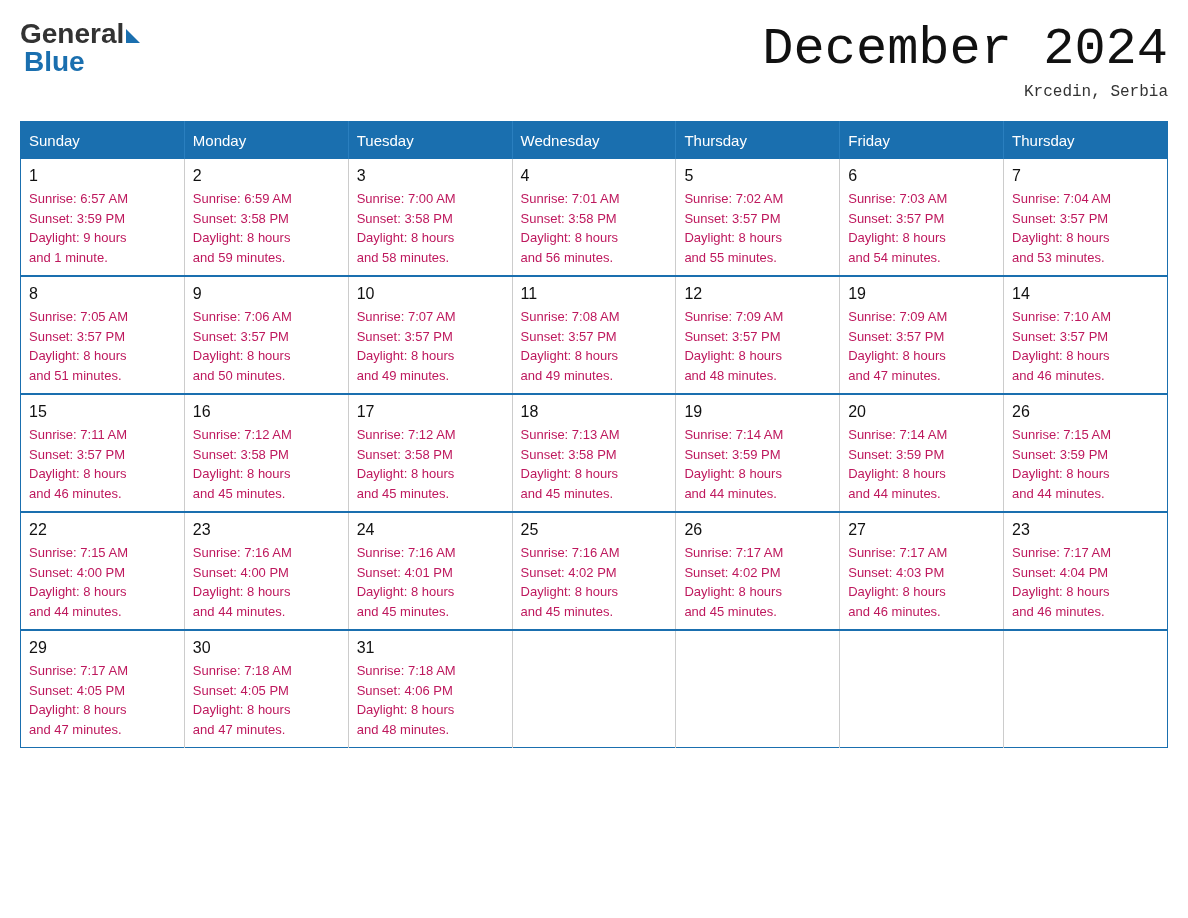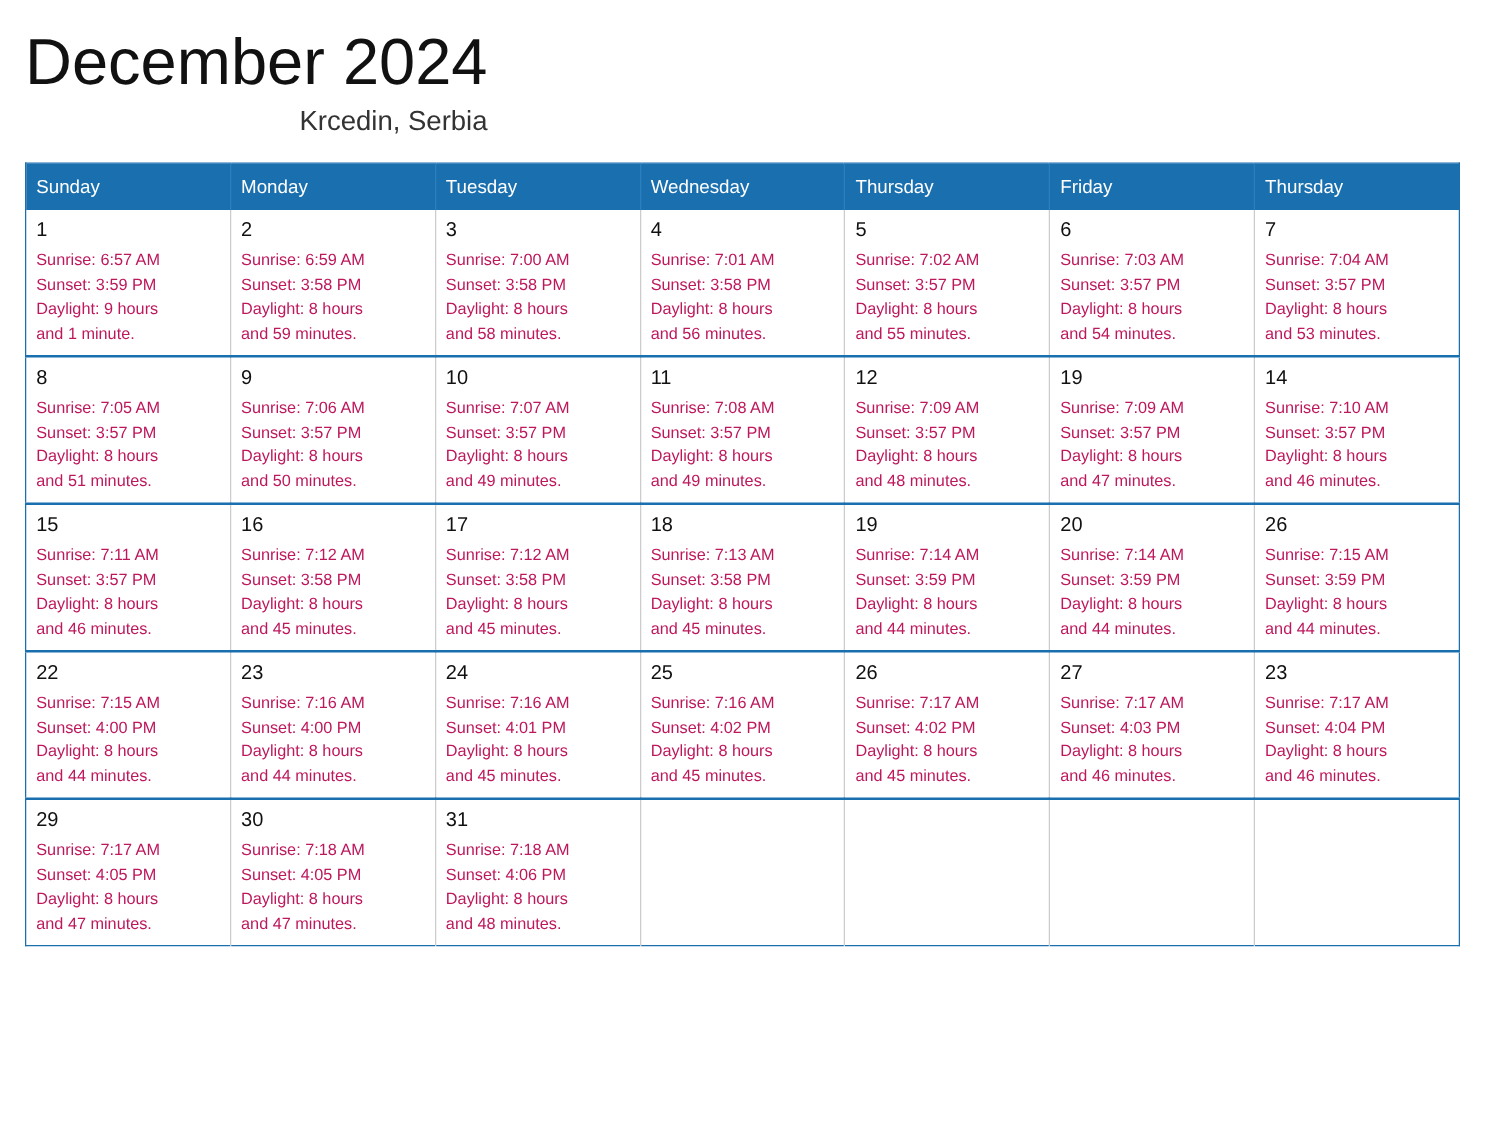--- a/index.html
+++ b/index.html
@@ -39,28 +39,29 @@
       margin-top: 4px;
     }
     .logo-blue {
       font-size: 28px;
       font-weight: bold;
       color: #1a6faf;
       margin-left: 4px;
     }
     .title-section {
       text-align: right;
+      font-family: Liberation Mono, monospace;
     }
     .month-title {
       font-size: 52px;
       font-weight: normal;
       color: #111;
     }
     .location-title {
-      font-size: 22px;
+      font-size: 16px;
       color: #333;
       margin-top: 4px;
     }
     table {
       width: 100%;
       border-collapse: collapse;
       border: 1px solid #1a6faf;
     }
     thead tr {
       background-color: #1a6faf;
@@ -108,20 +109,29 @@
       border-bottom: none;
     }
     .empty-cell {
       background: #fff;
     }
   </style>
 </head>
 <body>
 
 <div class="header">
+  <div class="logo">
+    <div class="logo-general">
+      <span>General</span>
+      <span class="logo-arrow"></span>
+    </div>
+    <div style="display:flex; align-items:center;">
+      <span class="logo-blue">Blue</span>
+    </div>
+  </div>
   <div class="title-section">
     <div class="month-title">December 2024</div>
     <div class="location-title">Krcedin, Serbia</div>
   </div>
 </div>
 
 <table>
   <thead>
     <tr>
       <th>Sunday</th>

